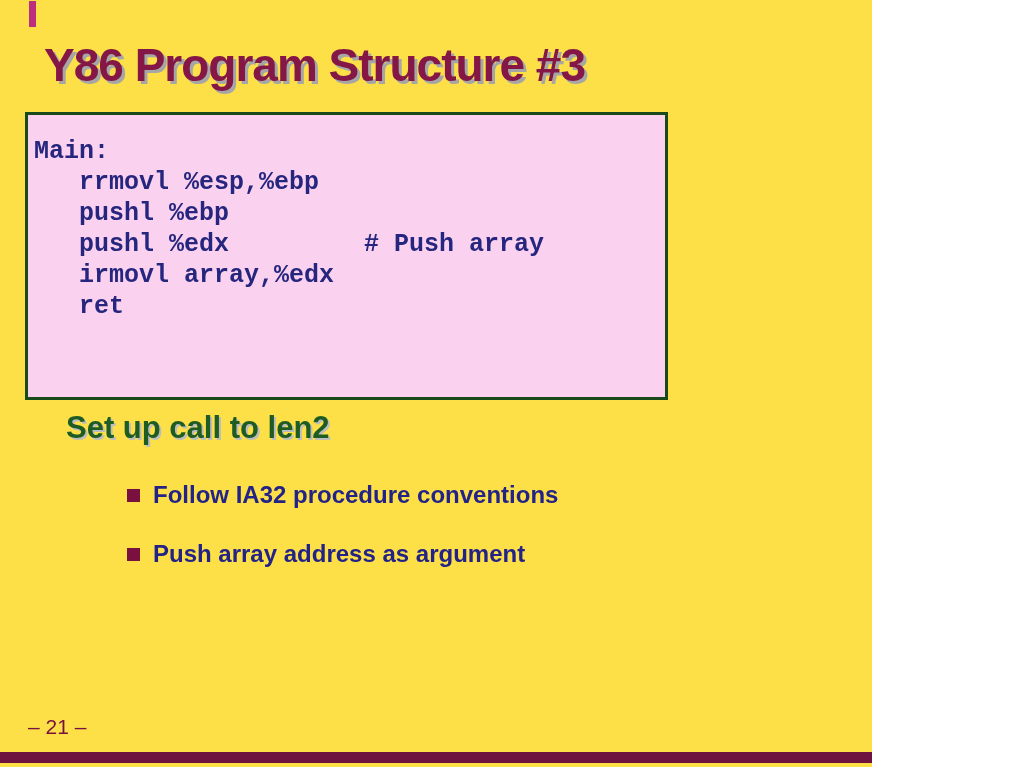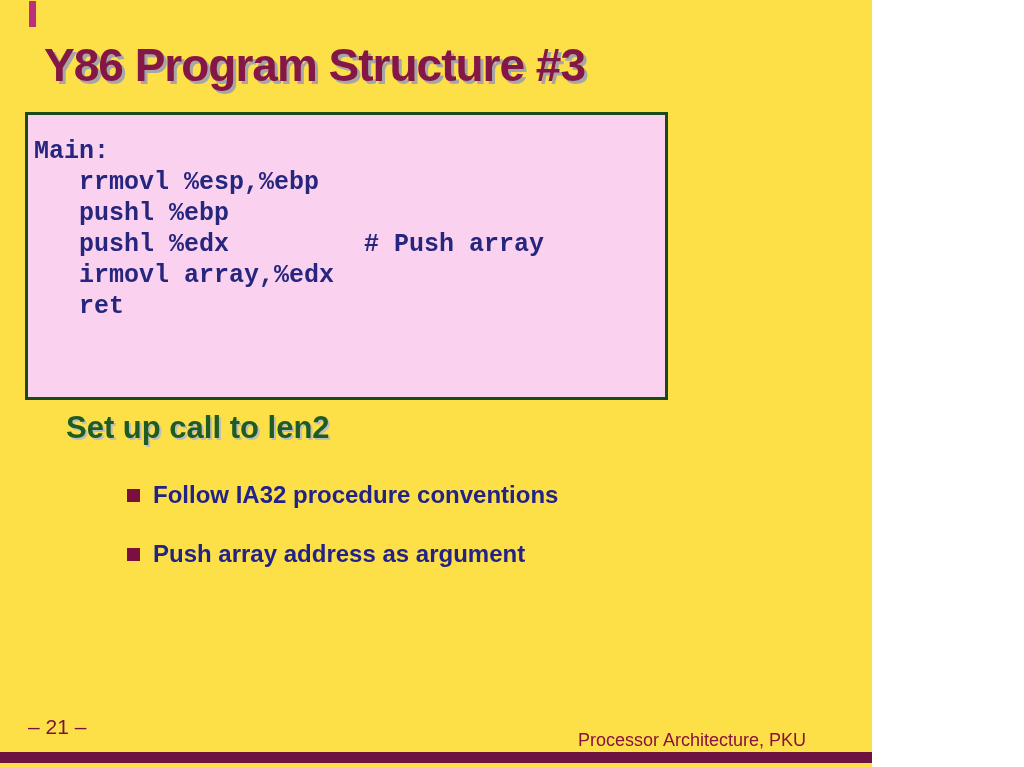--- a/index.html
+++ b/index.html
@@ -138,17 +138,16 @@
     <span class="bullet-text">Follow IA32 procedure conventions</span>
   </div>
 
   <div class="bullet bullet-2">
     <span class="sq"></span>
     <span class="bullet-text">Push array address as argument</span>
   </div>
 
   <div class="footer-page">– 21 –</div>
 
-  <div class="footer-course">Processor Architecture, PKU</div>
 
   <div class="bottom-bar"></div>
 
 </div>
 
 </body></html>

